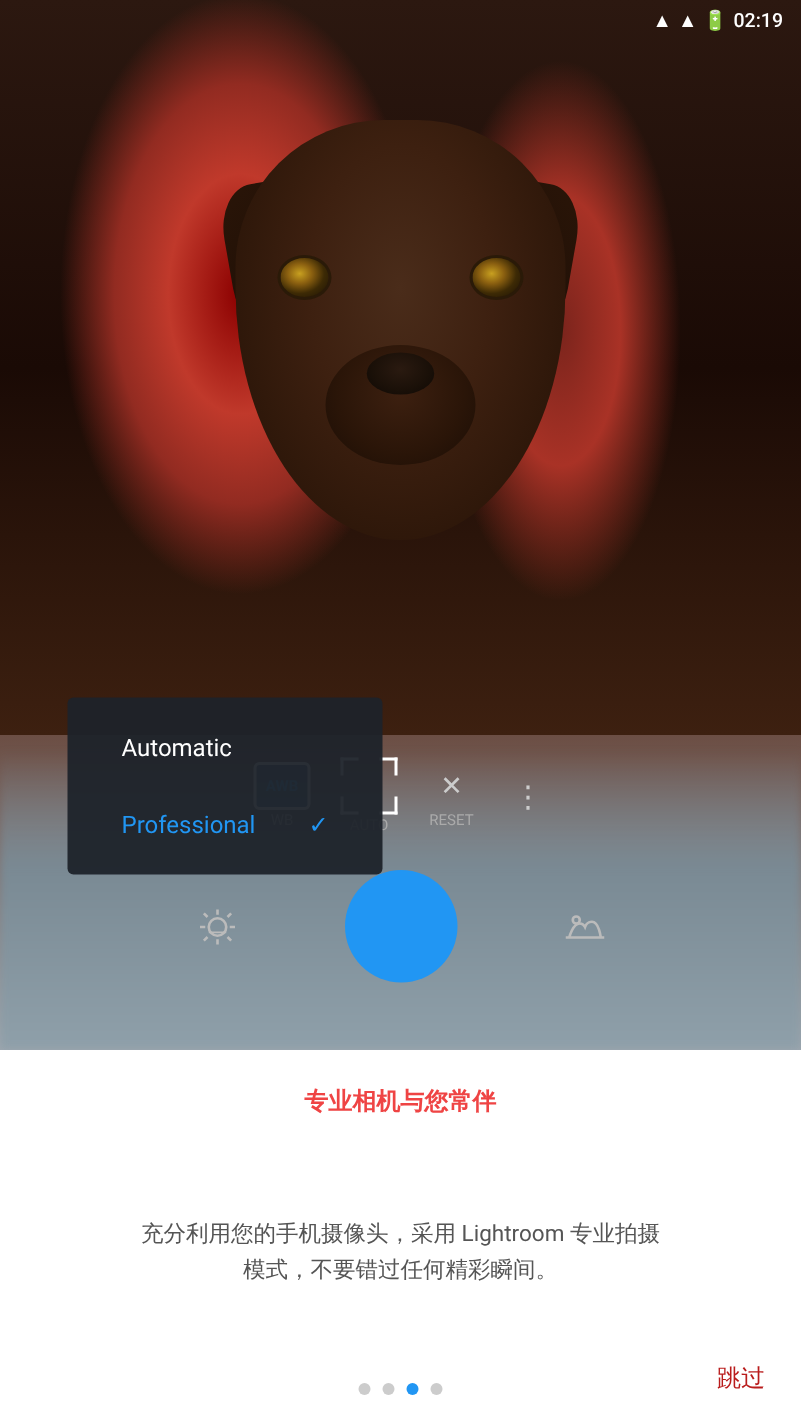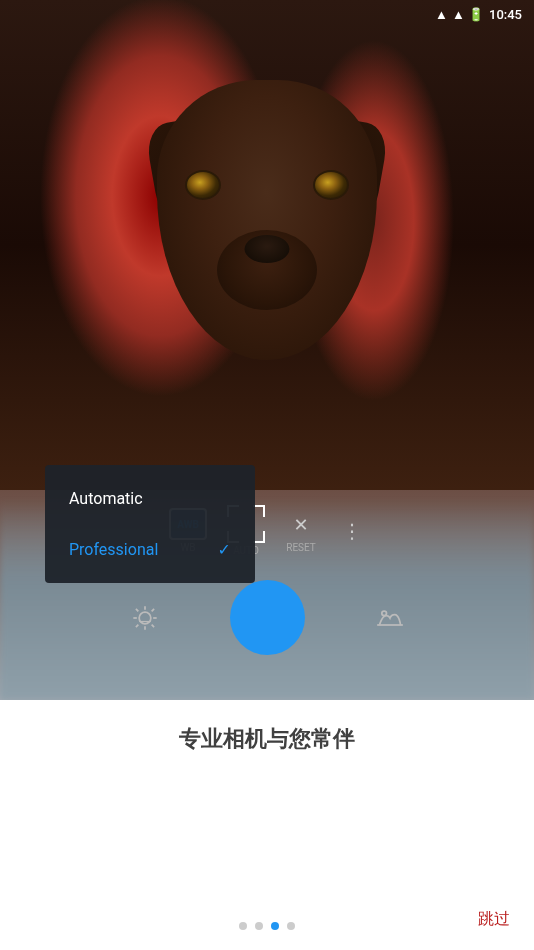--- a/index.html
+++ b/index.html
@@ -280,21 +280,21 @@
 
     
     .dropdown-menu {
       position: absolute;
       top: 465px;
       left: 45px;
       width: 210px;
       background: rgba(30, 35, 42, 0.95);
       border-radius: 4px;
       z-index: 50;
-      padding: 8px 0;
+      padding: 8px 12px;
     }
 
     .menu-item {
       padding: 16px 24px;
       color: #fff;
       font-size: 16px;
       display: flex;
       align-items: center;
       justify-content: space-between;
       cursor: pointer;
@@ -318,22 +318,22 @@
       height: 250px;
       background: #fff;
       display: flex;
       flex-direction: column;
       align-items: center;
       justify-content: space-between;
       padding: 24px 30px 20px;
     }
 
     .panel-title {
-      font-size: 22px;
-      color: #404040;
+      font-size: 16px;
+      color: #ef4444;
       font-weight: 600;
       text-align: center;
     }
 
     .panel-desc {
       font-size: 15px;
       color: #555;
       text-align: center;
       line-height: 1.6;
       max-width: 360px;
@@ -386,21 +386,21 @@
     <div class="bg-bottom"></div>
   </div>
 
   <div class="camera-ui">
 
     <div class="status-bar">
       <div class="status-icons">
         <span>▲</span>
         <span>▲</span>
         <span>🔋</span>
-        <span>10:45</span>
+        <span>02:19</span>
       </div>
     </div>
 
     <div class="camera-toolbar-top">
 
       <div class="toolbar-item">
         <div class="wb-icon">
           <span style="font-size:10px; color:#4af;">AWB</span>
         </div>
         <span class="toolbar-label">WB</span>
@@ -467,20 +467,21 @@
     <div class="menu-item active">
       <span>Professional</span>
       <span class="checkmark">✓</span>
     </div>
   </div>
 
 </div>
 
 <div class="bottom-panel">
   <h2 class="panel-title">专业相机与您常伴</h2>
+  <p class="panel-desc">充分利用您的手机摄像头，采用 Lightroom 专业拍摄模式，不要错过任何精彩瞬间。</p>
   <div class="dots-row">
     <div class="dot"></div>
     <div class="dot"></div>
     <div class="dot active"></div>
     <div class="dot"></div>
   </div>
   <button class="skip-btn">跳过</button>
 </div>
 
 </body></html>

